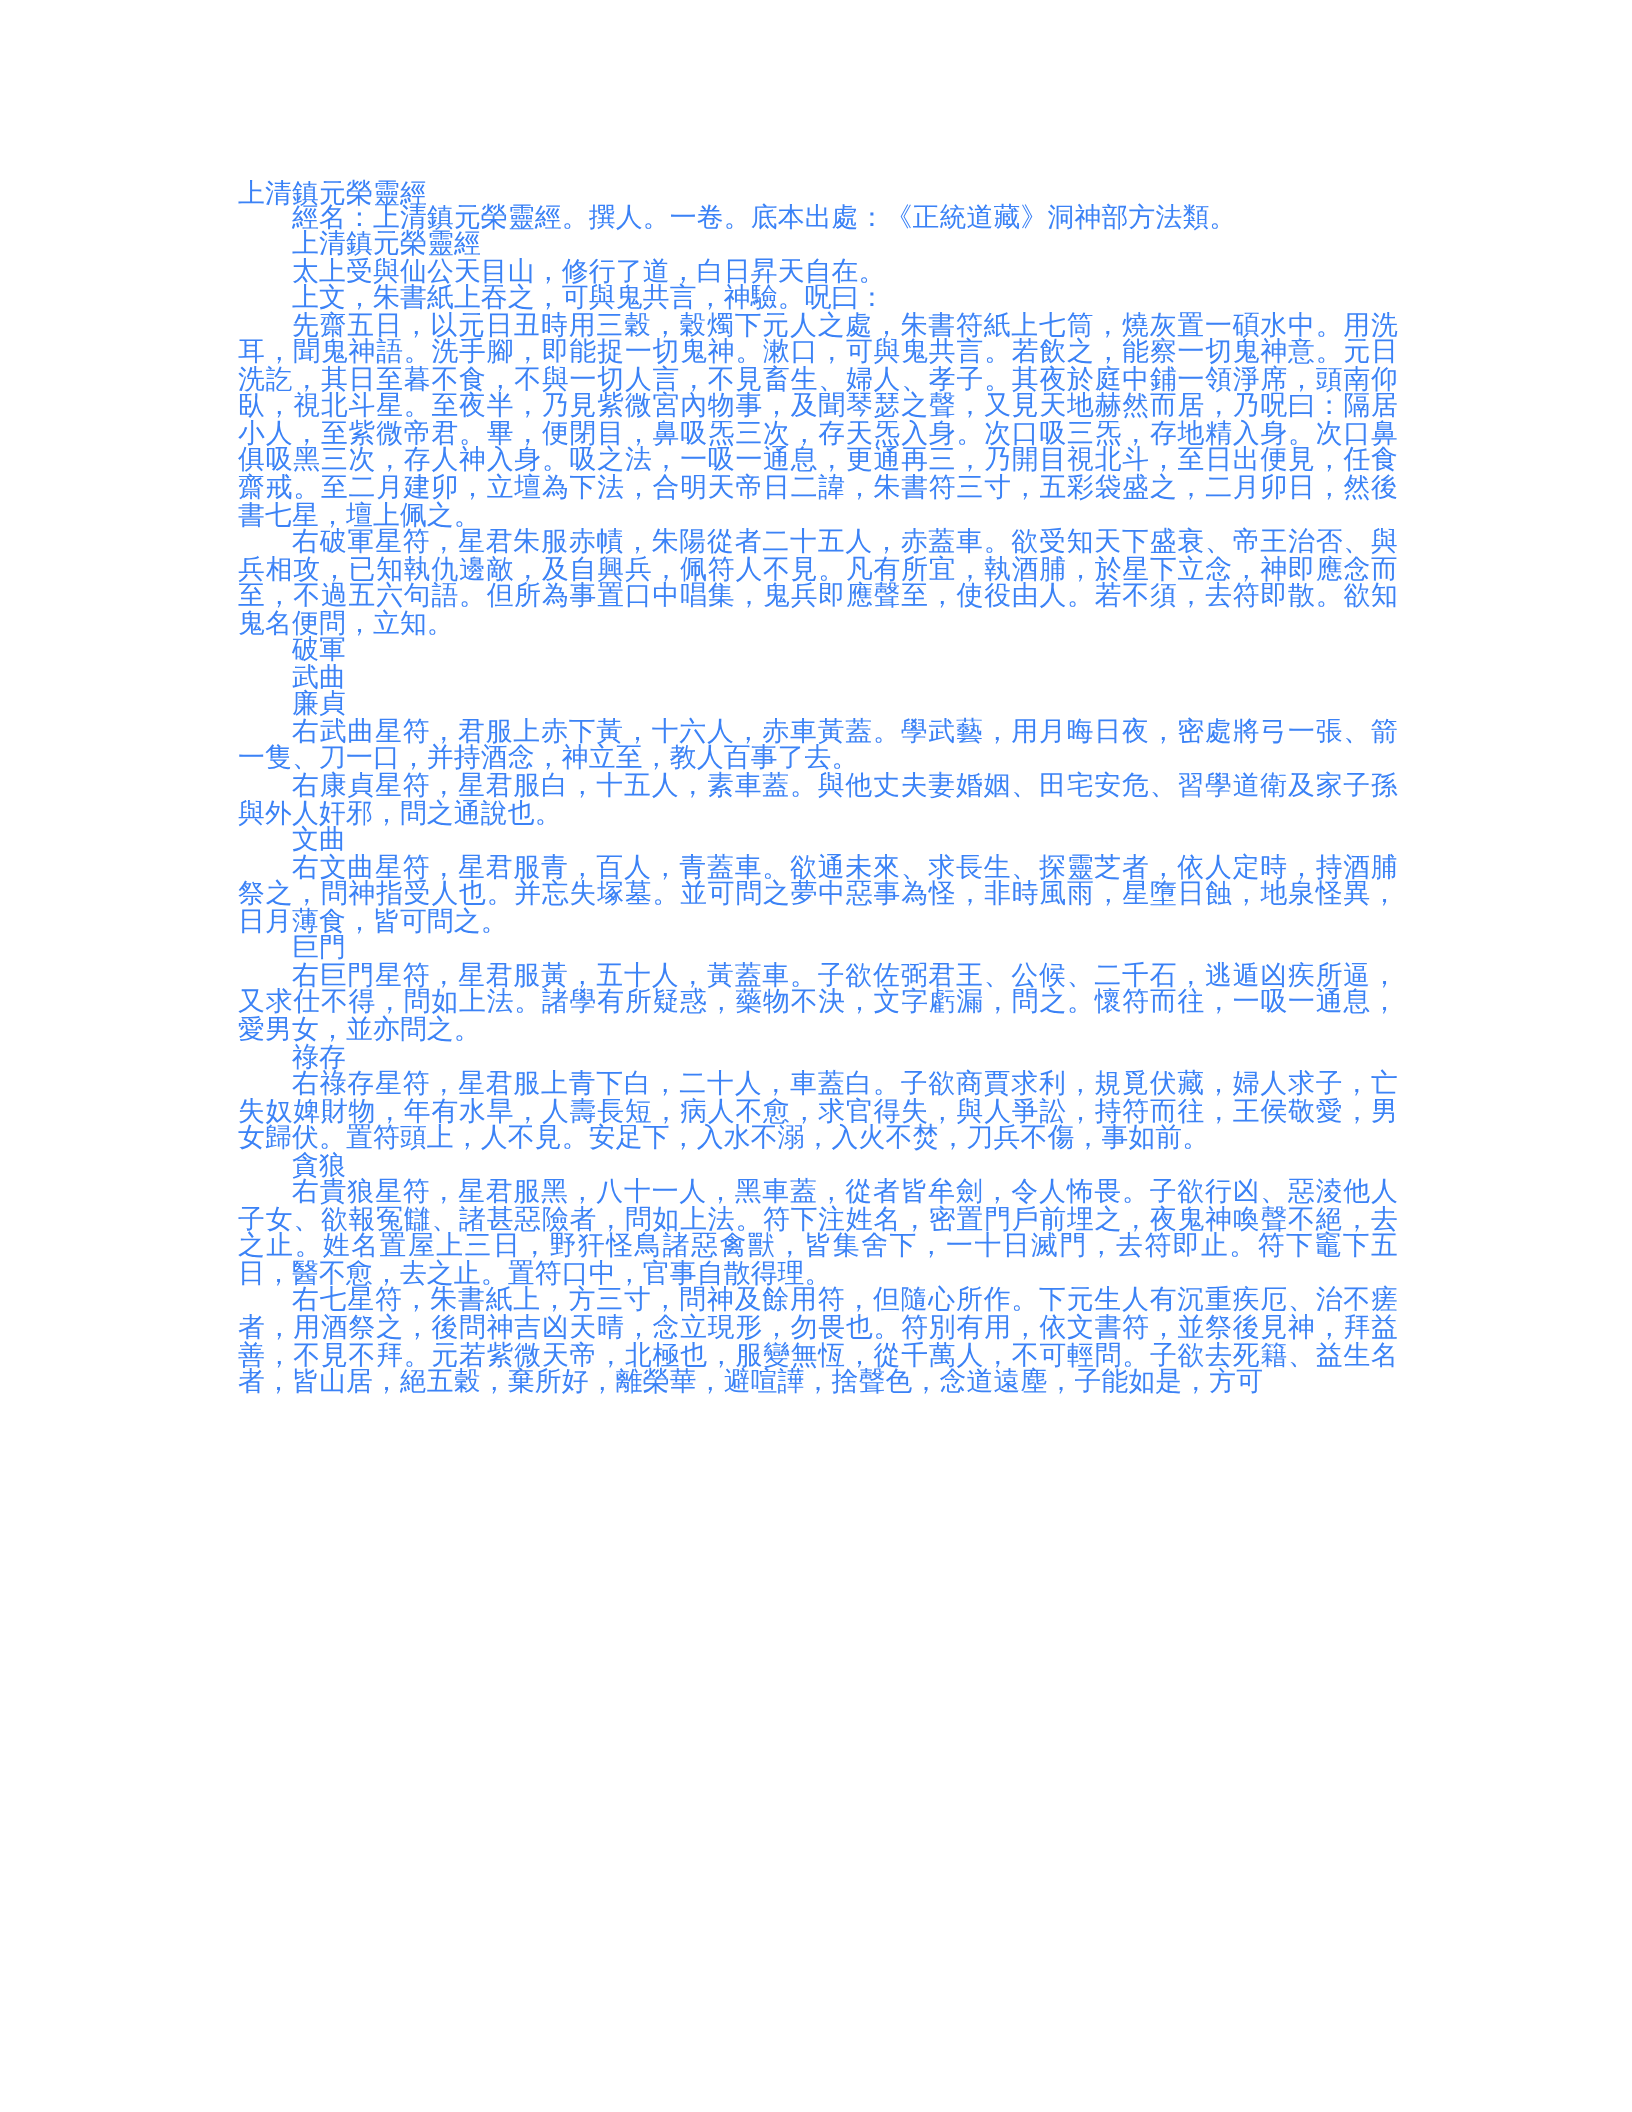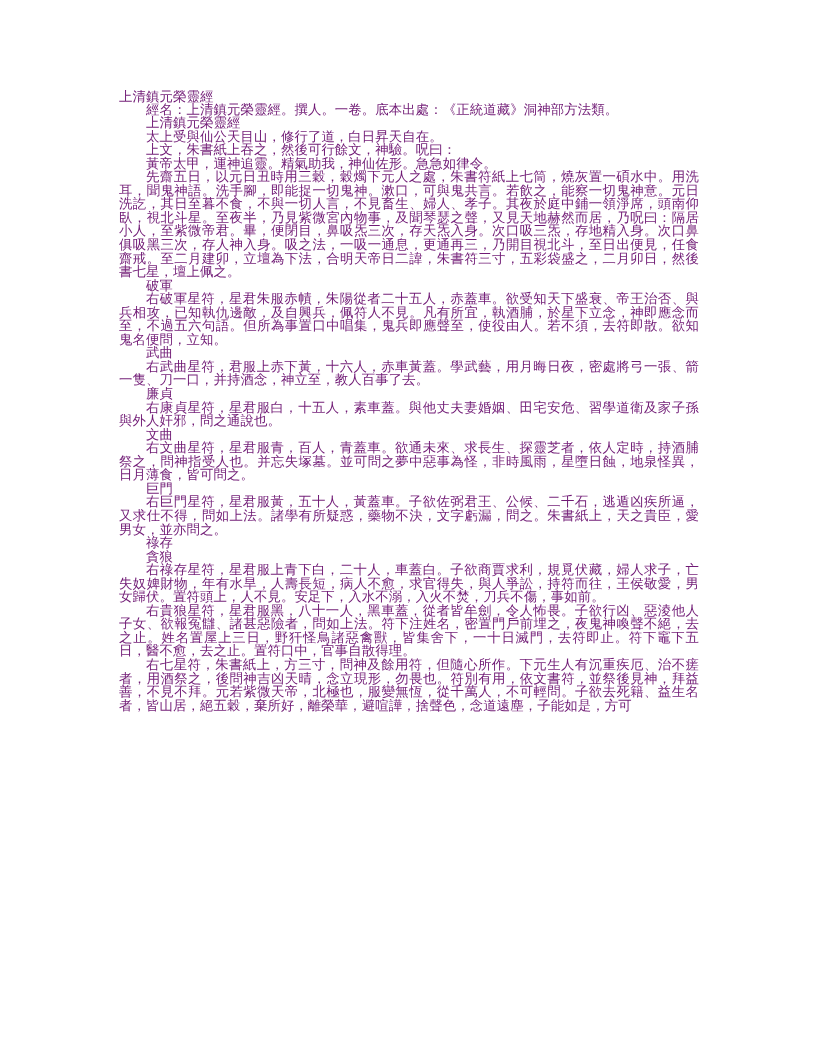--- a/index.html
+++ b/index.html
@@ -15,21 +15,21 @@
     overflow: hidden;
   }
   .doc {
     position: absolute;
     left: 119px;
     top: 90px;
     width: 580px;
     font-family: "Liberation Serif", "DejaVu Serif", serif;
     font-size: 13.4px;
     line-height: 13.55px;
-    color: #701a75;
+    color: #3b82f6;
     text-align: justify;
     text-justify: inter-ideograph;
     letter-spacing: 0.1px;
   }
   .doc p {
     margin: 0;
     padding: 0;
     word-break: break-all;
   }
   .doc p.indent {
@@ -39,32 +39,31 @@
 </style>
 </head>
 <body>
 
 <div class="page">
   <div class="doc">
       <p class="">上清鎮元榮靈經</p>
       <p class="indent">經名：上清鎮元榮靈經。撰人。一卷。底本出處：《正統道藏》洞神部方法類。</p>
       <p class="indent">上清鎮元榮靈經</p>
       <p class="indent">太上受與仙公天目山，修行了道，白日昇天自在。</p>
-      <p class="indent">上文，朱書紙上吞之，然後可行餘文，神驗。呪曰：</p>
-      <p class="indent">黃帝太甲，運神追靈。精氣助我，神仙佐形。急急如律令。</p>
+      <p class="indent">上文，朱書紙上吞之，可與鬼共言，神驗。呪曰：</p>
       <p class="indent">先齋五日，以元日丑時用三穀，穀燭下元人之處，朱書符紙上七筒，燒灰置一碩水中。用洗耳，聞鬼神語。洗手腳，即能捉一切鬼神。漱口，可與鬼共言。若飲之，能察一切鬼神意。元日洗訖，其日至暮不食，不與一切人言，不見畜生、婦人、孝子。其夜於庭中鋪一領淨席，頭南仰臥，視北斗星。至夜半，乃見紫微宮內物事，及聞琴瑟之聲，又見天地赫然而居，乃呪曰：隔居小人，至紫微帝君。畢，便閉目，鼻吸炁三次，存天炁入身。次口吸三炁，存地精入身。次口鼻俱吸黑三次，存人神入身。吸之法，一吸一通息，更通再三，乃開目視北斗，至日出便見，任食齋戒。至二月建卯，立壇為下法，合明天帝日二諱，朱書符三寸，五彩袋盛之，二月卯日，然後書七星，壇上佩之。</p>
+      <p class="indent">右破軍星符，星君朱服赤幘，朱陽從者二十五人，赤蓋車。欲受知天下盛衰、帝王治否、與兵相攻，已知執仇邊敵，及自興兵，佩符人不見。凡有所宜，執酒脯，於星下立念，神即應念而至，不過五六句語。但所為事置口中唱集，鬼兵即應聲至，使役由人。若不須，去符即散。欲知鬼名便問，立知。</p>
       <p class="indent">破軍</p>
-      <p class="indent">右破軍星符，星君朱服赤幘，朱陽從者二十五人，赤蓋車。欲受知天下盛衰、帝王治否、與兵相攻，已知執仇邊敵，及自興兵，佩符人不見。凡有所宜，執酒脯，於星下立念，神即應念而至，不過五六句語。但所為事置口中唱集，鬼兵即應聲至，使役由人。若不須，去符即散。欲知鬼名便問，立知。</p>
       <p class="indent">武曲</p>
+      <p class="indent">廉貞</p>
       <p class="indent">右武曲星符，君服上赤下黃，十六人，赤車黃蓋。學武藝，用月晦日夜，密處將弓一張、箭一隻、刀一口，并持酒念，神立至，教人百事了去。</p>
-      <p class="indent">廉貞</p>
       <p class="indent">右康貞星符，星君服白，十五人，素車蓋。與他丈夫妻婚姻、田宅安危、習學道衛及家子孫與外人奸邪，問之通說也。</p>
       <p class="indent">文曲</p>
       <p class="indent">右文曲星符，星君服青，百人，青蓋車。欲通未來、求長生、探靈芝者，依人定時，持酒脯祭之，問神指受人也。并忘失塚墓。並可問之夢中惡事為怪，非時風雨，星墮日蝕，地泉怪異，日月薄食，皆可問之。</p>
       <p class="indent">巨門</p>
-      <p class="indent">右巨門星符，星君服黃，五十人，黃蓋車。子欲佐弼君王、公候、二千石，逃遁凶疾所逼，又求仕不得，問如上法。諸學有所疑惑，藥物不決，文字虧漏，問之。朱書紙上，天之貴臣，愛男女，並亦問之。</p>
+      <p class="indent">右巨門星符，星君服黃，五十人，黃蓋車。子欲佐弼君王、公候、二千石，逃遁凶疾所逼，又求仕不得，問如上法。諸學有所疑惑，藥物不決，文字虧漏，問之。懷符而往，一吸一通息，愛男女，並亦問之。</p>
       <p class="indent">祿存</p>
+      <p class="indent">右祿存星符，星君服上青下白，二十人，車蓋白。子欲商賈求利，規覓伏藏，婦人求子，亡失奴婢財物，年有水旱，人壽長短，病人不愈，求官得失，與人爭訟，持符而往，王侯敬愛，男女歸伏。置符頭上，人不見。安足下，入水不溺，入火不焚，刀兵不傷，事如前。</p>
       <p class="indent">貪狼</p>
-      <p class="indent">右祿存星符，星君服上青下白，二十人，車蓋白。子欲商賈求利，規覓伏藏，婦人求子，亡失奴婢財物，年有水旱，人壽長短，病人不愈，求官得失，與人爭訟，持符而往，王侯敬愛，男女歸伏。置符頭上，人不見。安足下，入水不溺，入火不焚，刀兵不傷，事如前。</p>
       <p class="indent">右貴狼星符，星君服黑，八十一人，黑車蓋，從者皆牟劍，令人怖畏。子欲行凶、惡淩他人子女、欲報冤讎、諸甚惡險者，問如上法。符下注姓名，密置門戶前埋之，夜鬼神喚聲不絕，去之止。姓名置屋上三日，野犴怪鳥諸惡禽獸，皆集舍下，一十日滅門，去符即止。符下竈下五日，醫不愈，去之止。置符口中，官事自散得理。</p>
       <p class="indent">右七星符，朱書紙上，方三寸，問神及餘用符，但隨心所作。下元生人有沉重疾厄、治不瘥者，用酒祭之，後問神吉凶天晴，念立現形，勿畏也。符別有用，依文書符，並祭後見神，拜益善，不見不拜。元若紫微天帝，北極也，服變無恆，從千萬人，不可輕問。子欲去死籍、益生名者，皆山居，絕五穀，棄所好，離榮華，避喧譁，捨聲色，念道遠塵，子能如是，方可</p>
     </div>
 </div>
 
 </body></html>

